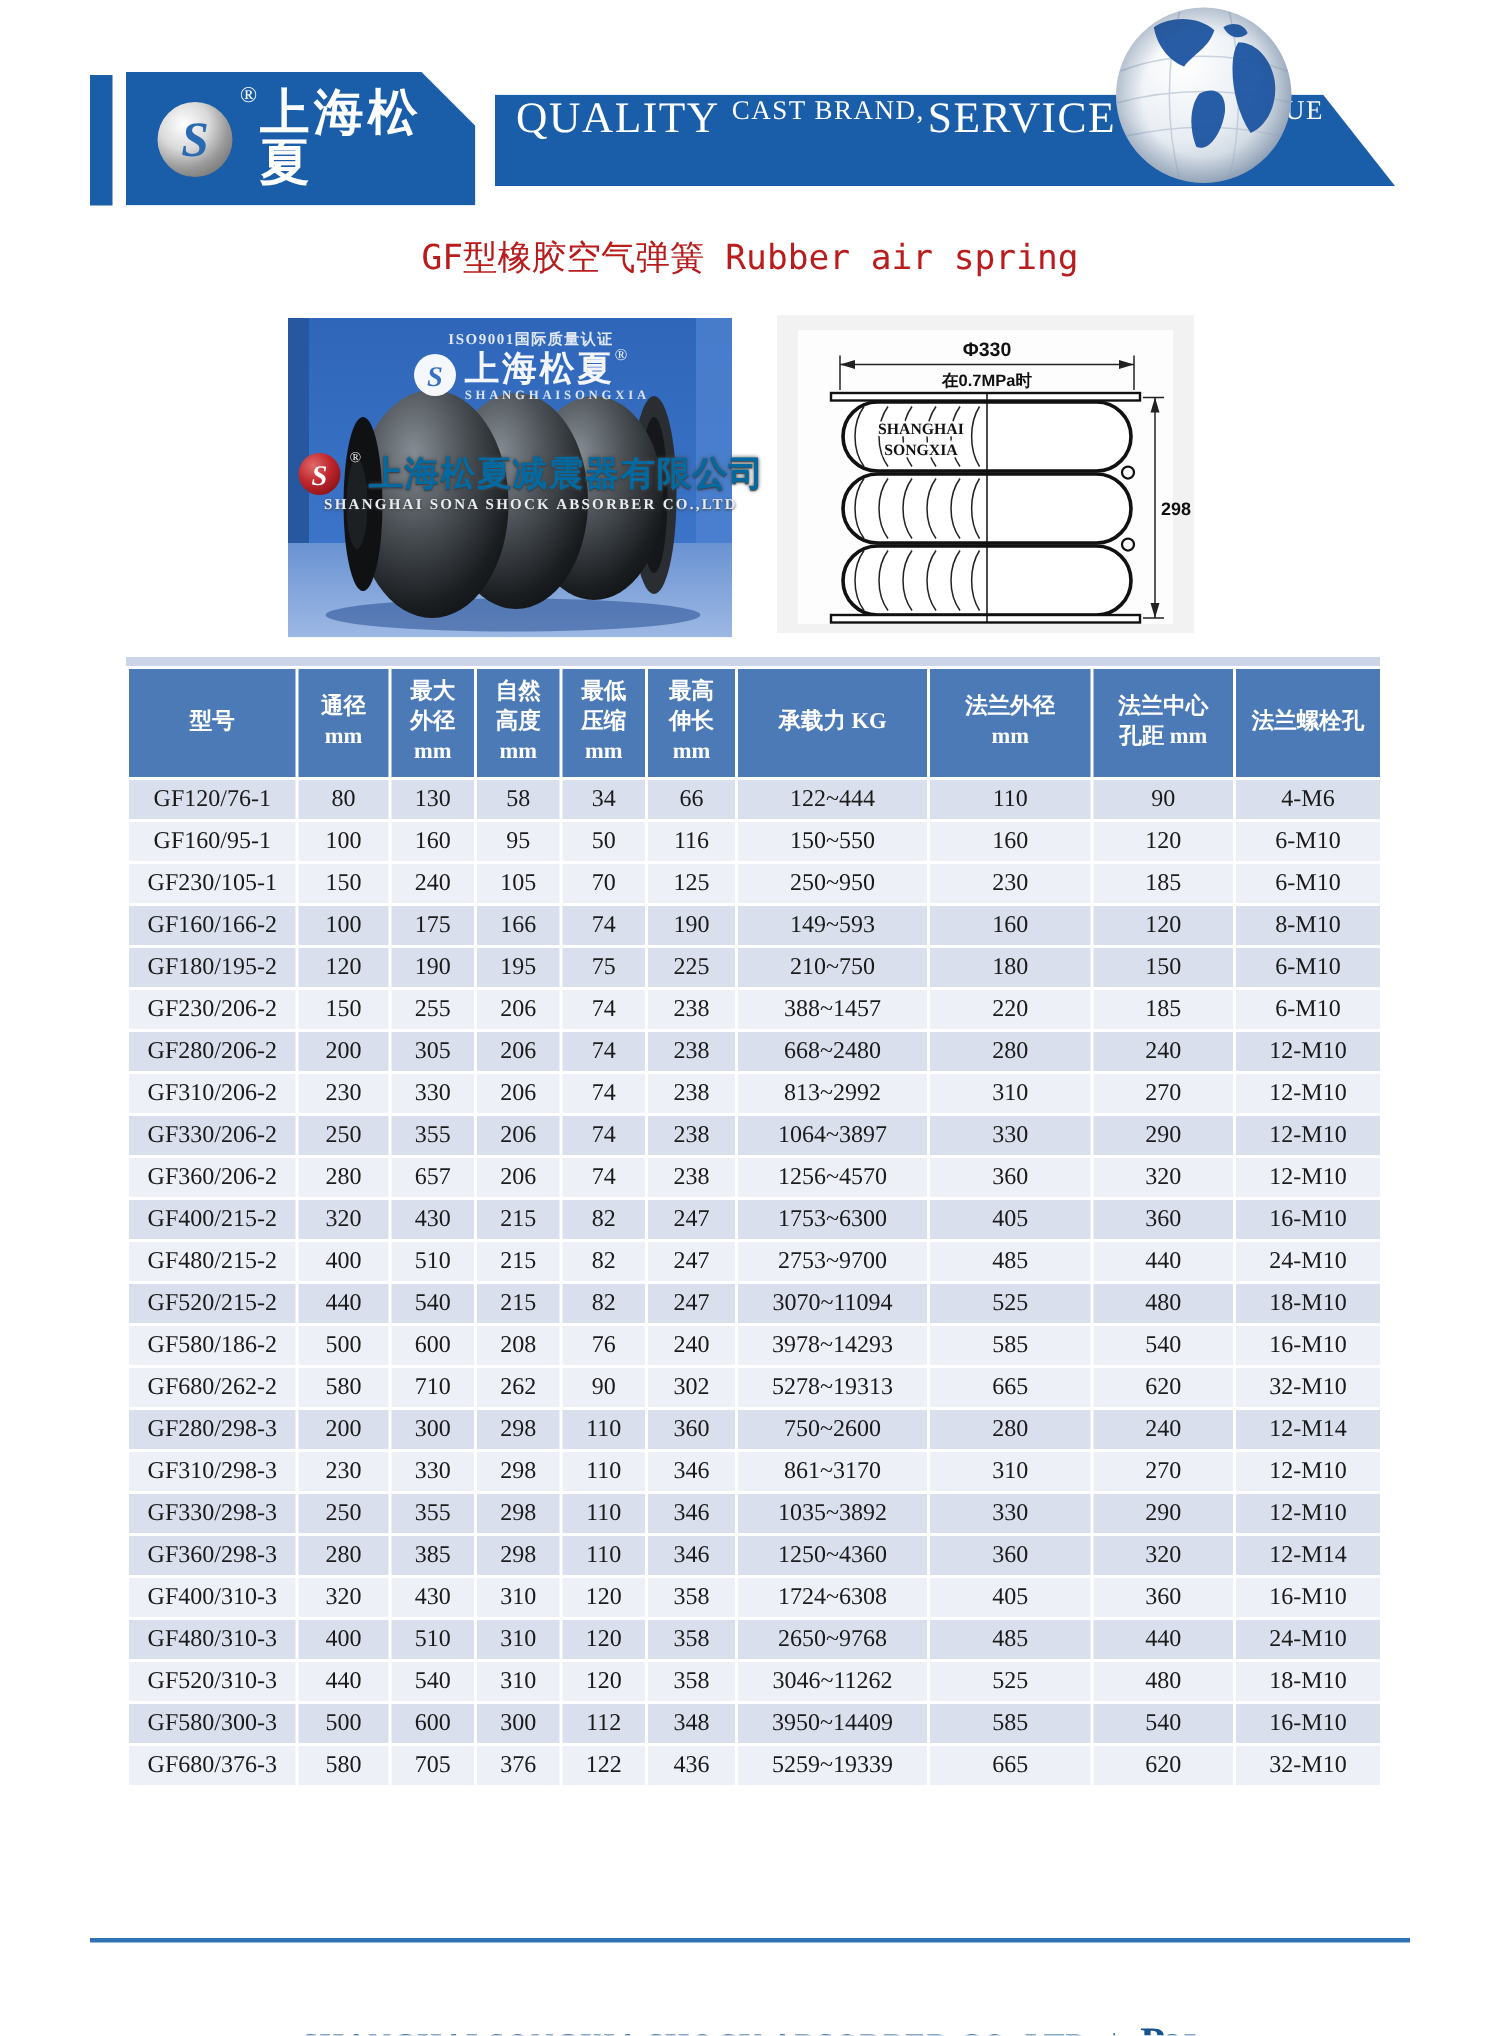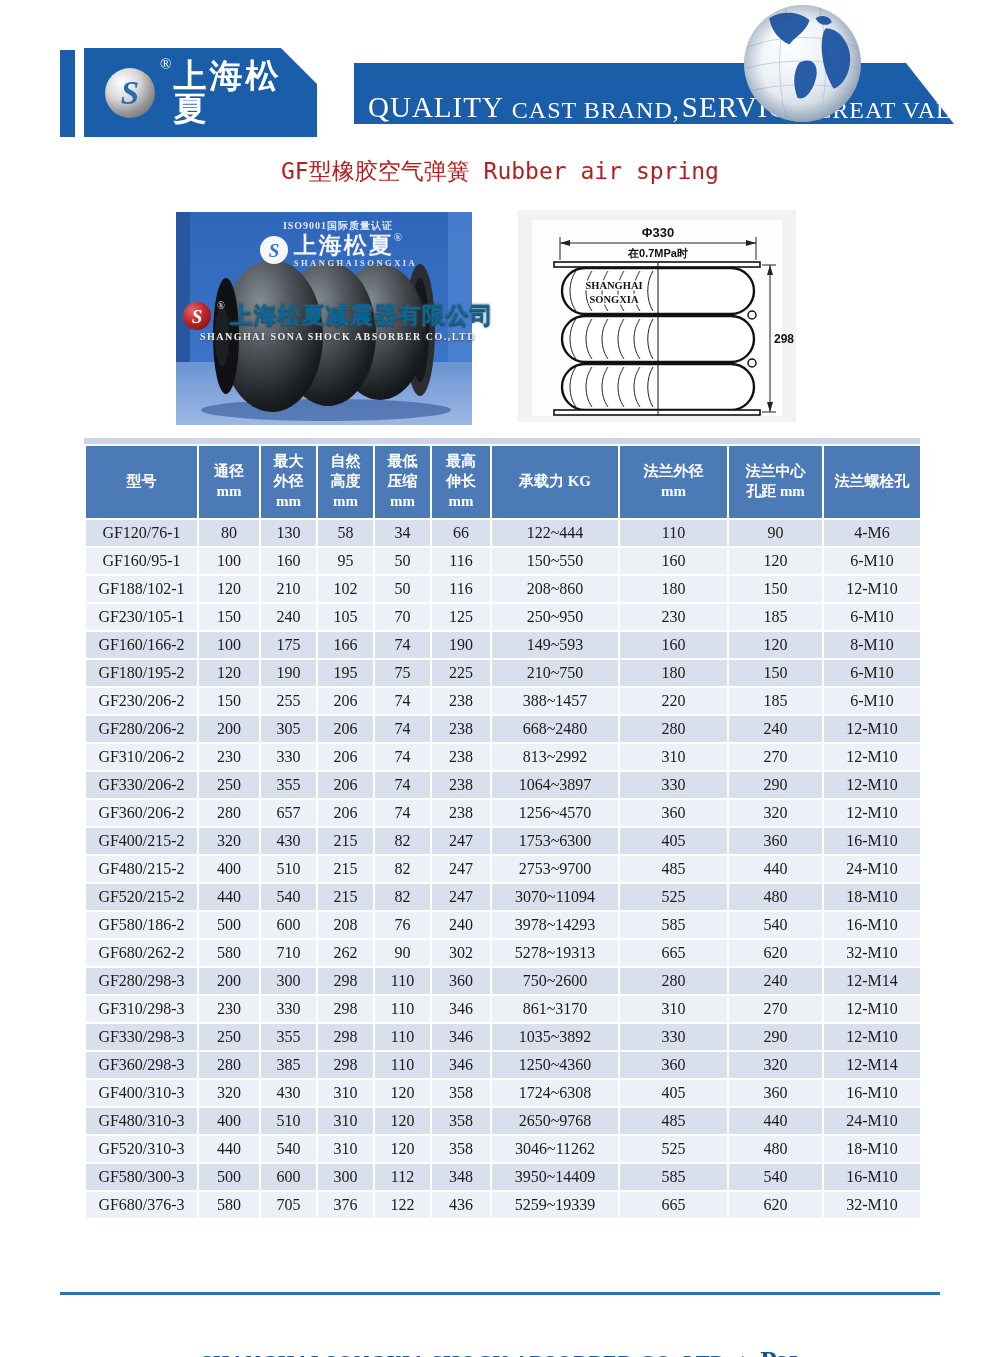--- a/index.html
+++ b/index.html
@@ -10,31 +10,31 @@
   
   .hdr-bar { position:absolute; left:60px; top:50px; width:15px; height:87px; background:#1a5da9; }
   .logo-box { position:absolute; left:84px; top:48px; width:233px; height:89px; background:#1a5da9;
               clip-path:polygon(0 0, 197px 0, 100% 36px, 100% 100%, 0 100%);
               display:flex; align-items:center; padding-left:20px; }
   .logo-sphere { width:52px; height:52px; flex:0 0 auto; }
   .logo-reg { color:#ffffff; font-size:15px; align-self:flex-start; margin:8px 2px 0 4px; }
   .logo-cn { color:#ffffff; font-size:33px; font-weight:bold; letter-spacing:3px; line-height:1; }
   .banner { position:absolute; left:330px; top:63px; width:600px; height:61px; background:#1a5da9;
             clip-path:polygon(0 0, calc(100% - 48px) 0, 100% 100%, 0 100%);
-            display:flex; align-items:flex-end; padding-left:14px; color:#ffffff; white-space:nowrap;margin-left:24px; }
+            display:flex; align-items:flex-start; padding-left:14px; color:#ffffff; white-space:nowrap; }
   .slg-big { font-size:29px; letter-spacing:1px; }
-  .slg-small { font-size:24px; letter-spacing:1px; margin-left:8px; margin-right:2px; }
+  .slg-small { font-size:18px; letter-spacing:1px; margin-left:8px; margin-right:2px; }
   .globe { position:absolute; left:741px; top:2px; width:123px; height:123px; }
 
   
   .title { position:absolute; top:156px; left:0; width:100%; text-align:center;
            font-size:23px; color:#b91c1c; font-family:"DejaVu Sans Mono","Liberation Mono",monospace; }
 
   
-  .photo { position:absolute; left:176px; top:212px; width:324px; height:213px; overflow:hidden; }
+  .photo { position:absolute; left:192px; top:212px; width:324px; height:213px; overflow:hidden; }
   .photo svg.scene { position:absolute; left:0; top:0; }
   .photo-iso { position:absolute; top:7px; left:0; width:100%; text-align:center;
                font-size:10px; font-weight:bold; color:#dfe8f4; letter-spacing:1px; }
   .photo-logo { position:absolute; top:21px; left:0; width:100%; display:flex; justify-content:center; align-items:flex-start; gap:5px; }
   .photo-logo .ps { width:30px; height:30px; margin-top:2px; }
   .pl-cn-row { display:flex; align-items:flex-start; }
   .pl-cn { color:#f2f5fa; font-size:23px; font-weight:bold; letter-spacing:2px; line-height:1.1; }
   .pl-reg { color:#f2f5fa; font-size:11px; margin-top:-2px; }
   .pl-en { color:#d9e3f2; font-size:8.5px; font-weight:bold; letter-spacing:2.5px; text-align:left; }
   .wm { position:absolute; top:88px; left:0; width:100%; text-align:center; }
@@ -321,32 +321,20 @@
             <td>160</td>
             <td>95</td>
             <td>50</td>
             <td>116</td>
             <td>150~550</td>
             <td>160</td>
             <td>120</td>
             <td>6-M10</td>
           </tr>
           <tr>
-            <td>GF188/102-1</td>
-            <td>120</td>
-            <td>210</td>
-            <td>102</td>
-            <td>50</td>
-            <td>116</td>
-            <td>208~860</td>
-            <td>180</td>
-            <td>150</td>
-            <td>12-M10</td>
-          </tr>
-          <tr>
             <td>GF230/105-1</td>
             <td>150</td>
             <td>240</td>
             <td>105</td>
             <td>70</td>
             <td>125</td>
             <td>250~950</td>
             <td>230</td>
             <td>185</td>
             <td>6-M10</td>

